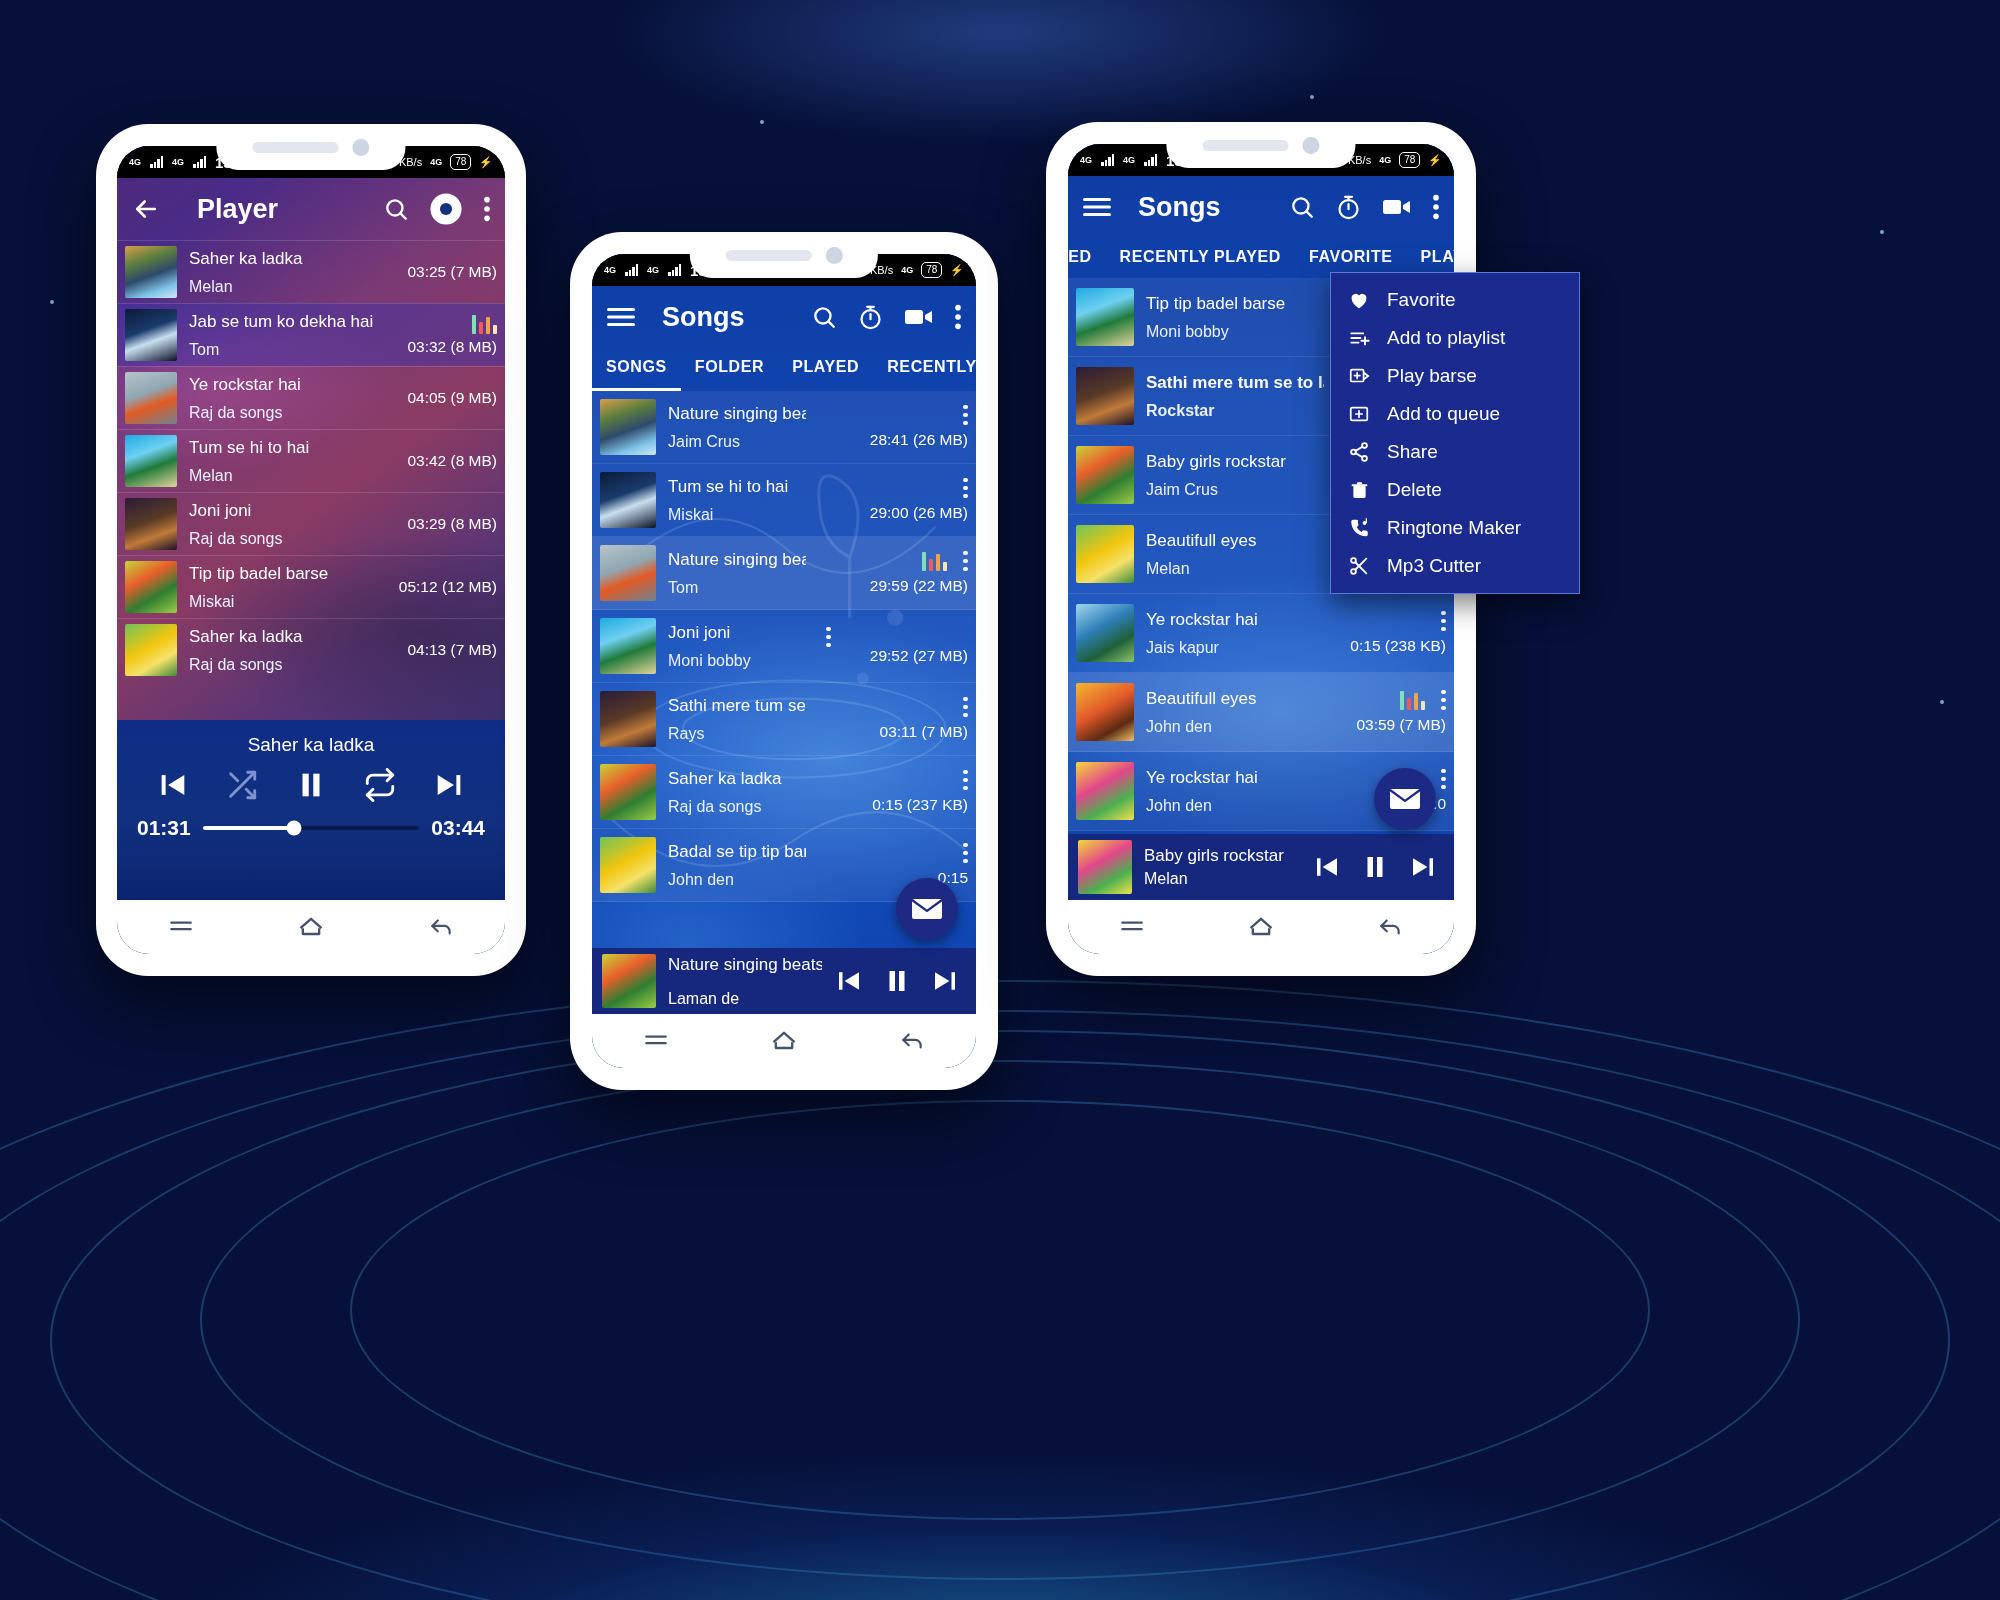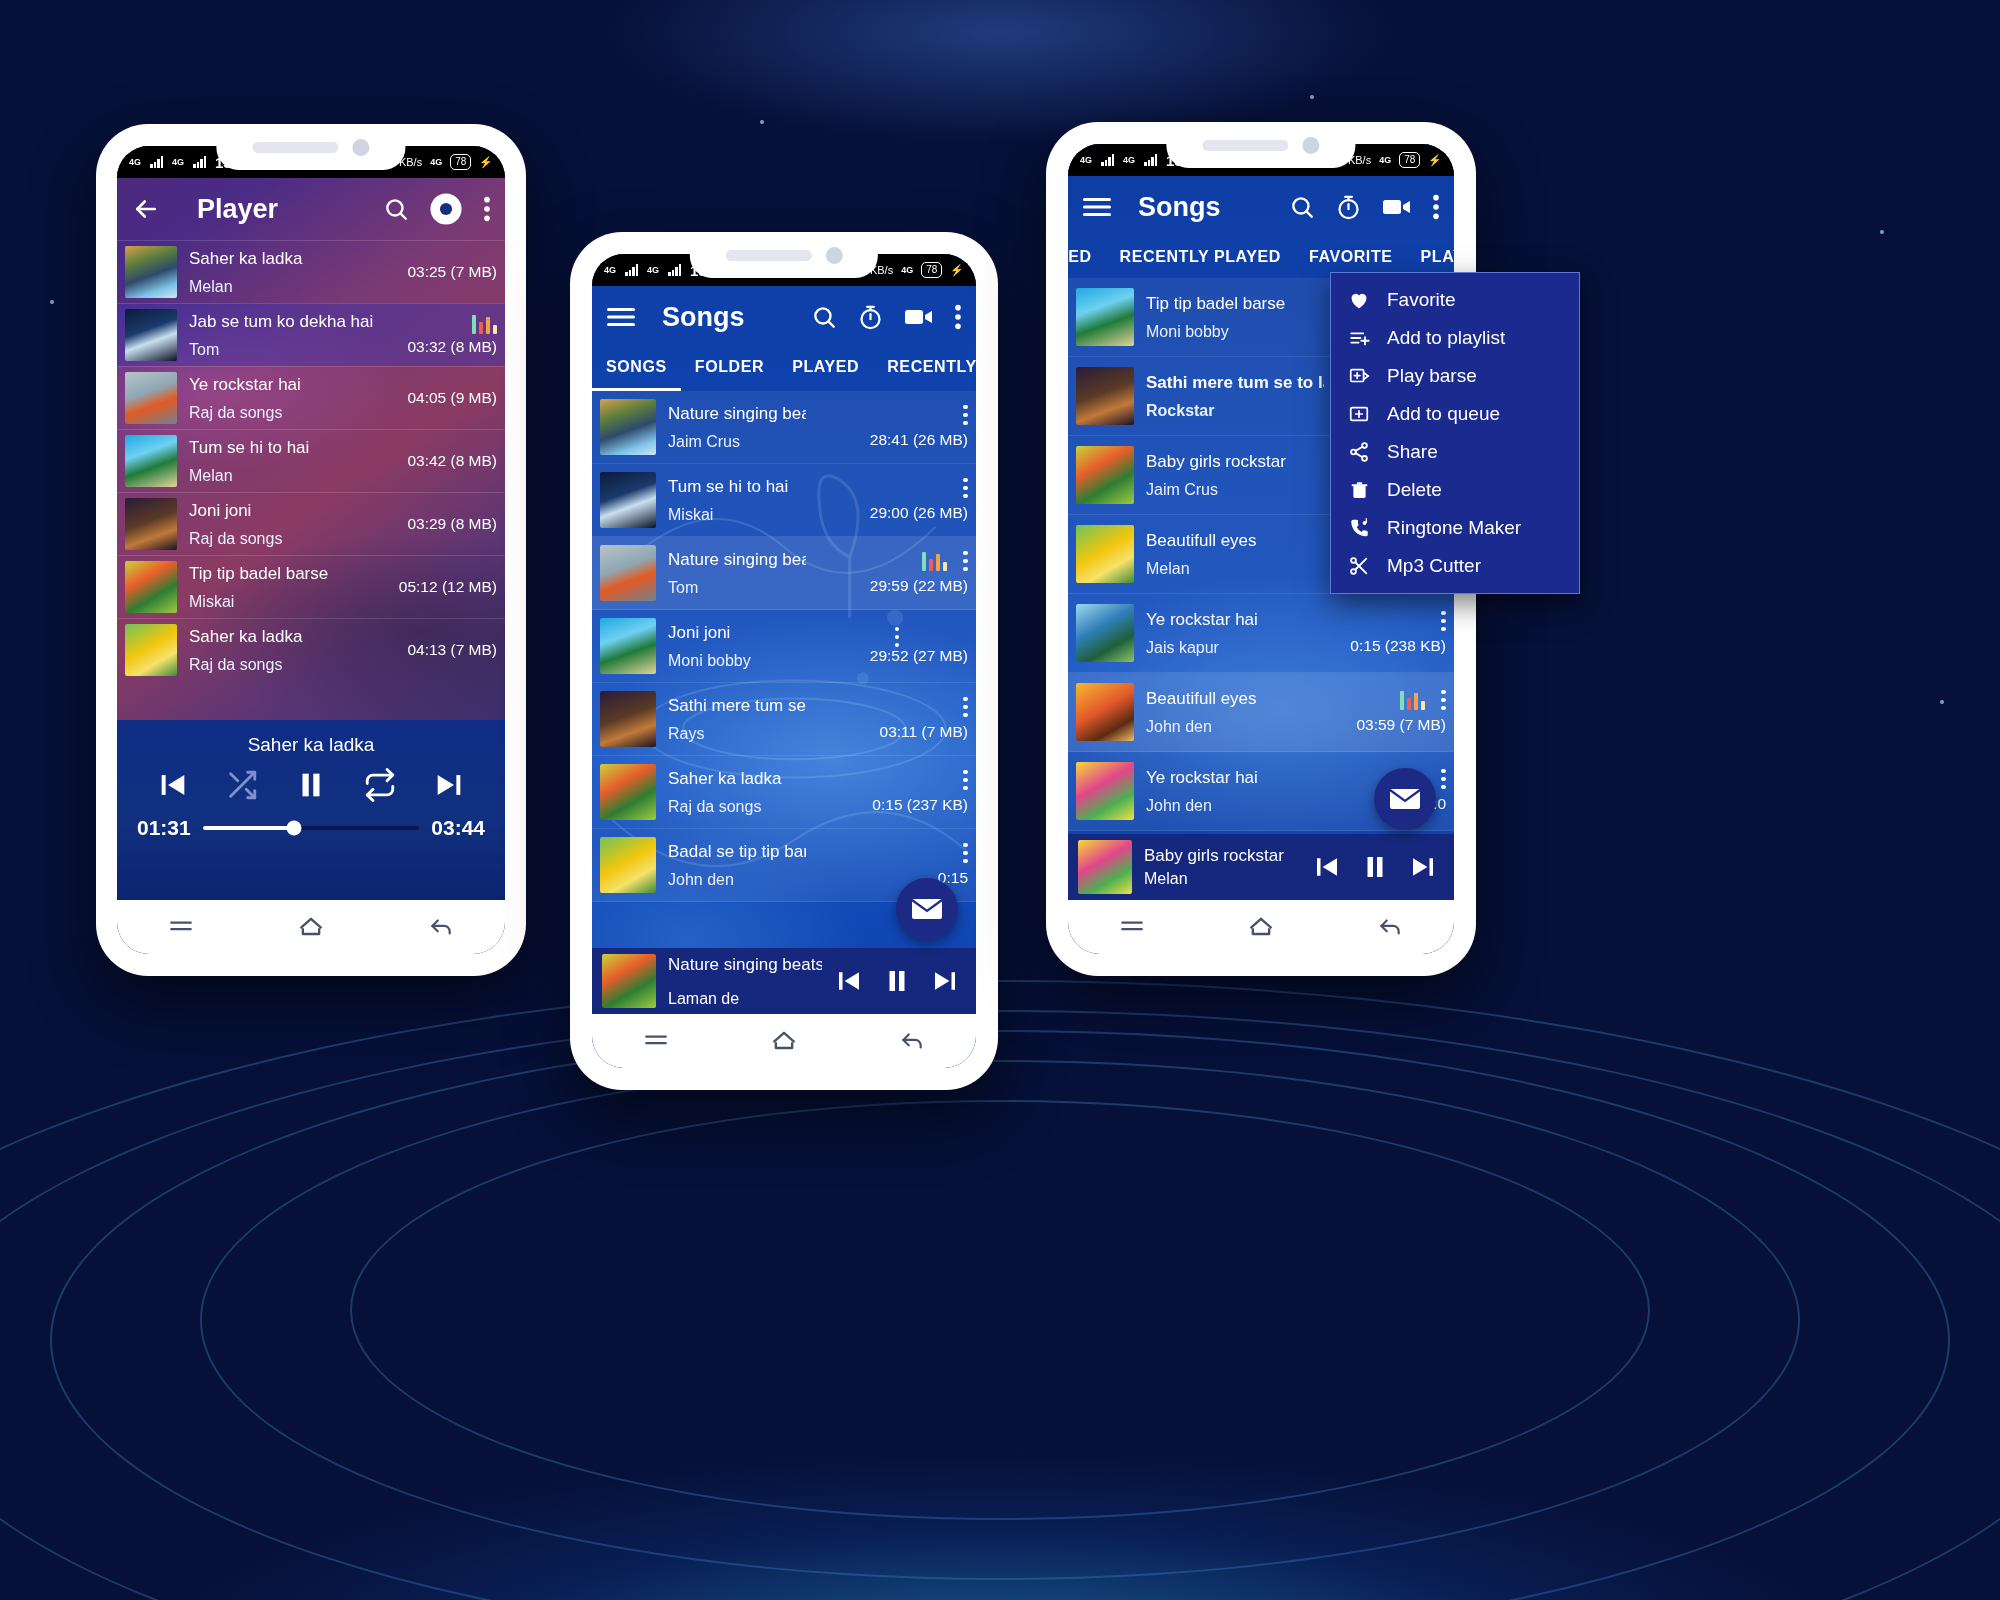--- a/index.html
+++ b/index.html
@@ -563,21 +563,21 @@
               </div>
               <div class="rowright">29:59  (22 MB)</div>
             </div>
           </div>
           <div class="row srow" style="height: 73px;">
             <div class="thumb" style="width: 56px; height: 56px; background-image: linear-gradient(160deg, rgb(30, 169, 224) 0%, rgb(111, 208, 242) 35%, rgb(31, 122, 58) 60%, rgb(228, 212, 154) 100%);"></div>
             <div class="rowmid">
               <div class="rowtitle">Joni joni</div>
               <div class="rowsub">Moni bobby</div>
             </div>
-            <div style="display: flex; flex-direction: column; align-items: center; min-width: 150px;">
+            <div style="display: flex; flex-direction: column; align-items: flex-start; min-width: 150px;">
               <div style="display: flex; align-items: center; gap: 8px;">
                 <span class="kebab">
                   <i></i>
                   <i></i>
                   <i></i>
                 </span>
               </div>
               <div class="rowright">29:52  (27 MB)</div>
             </div>
           </div>

